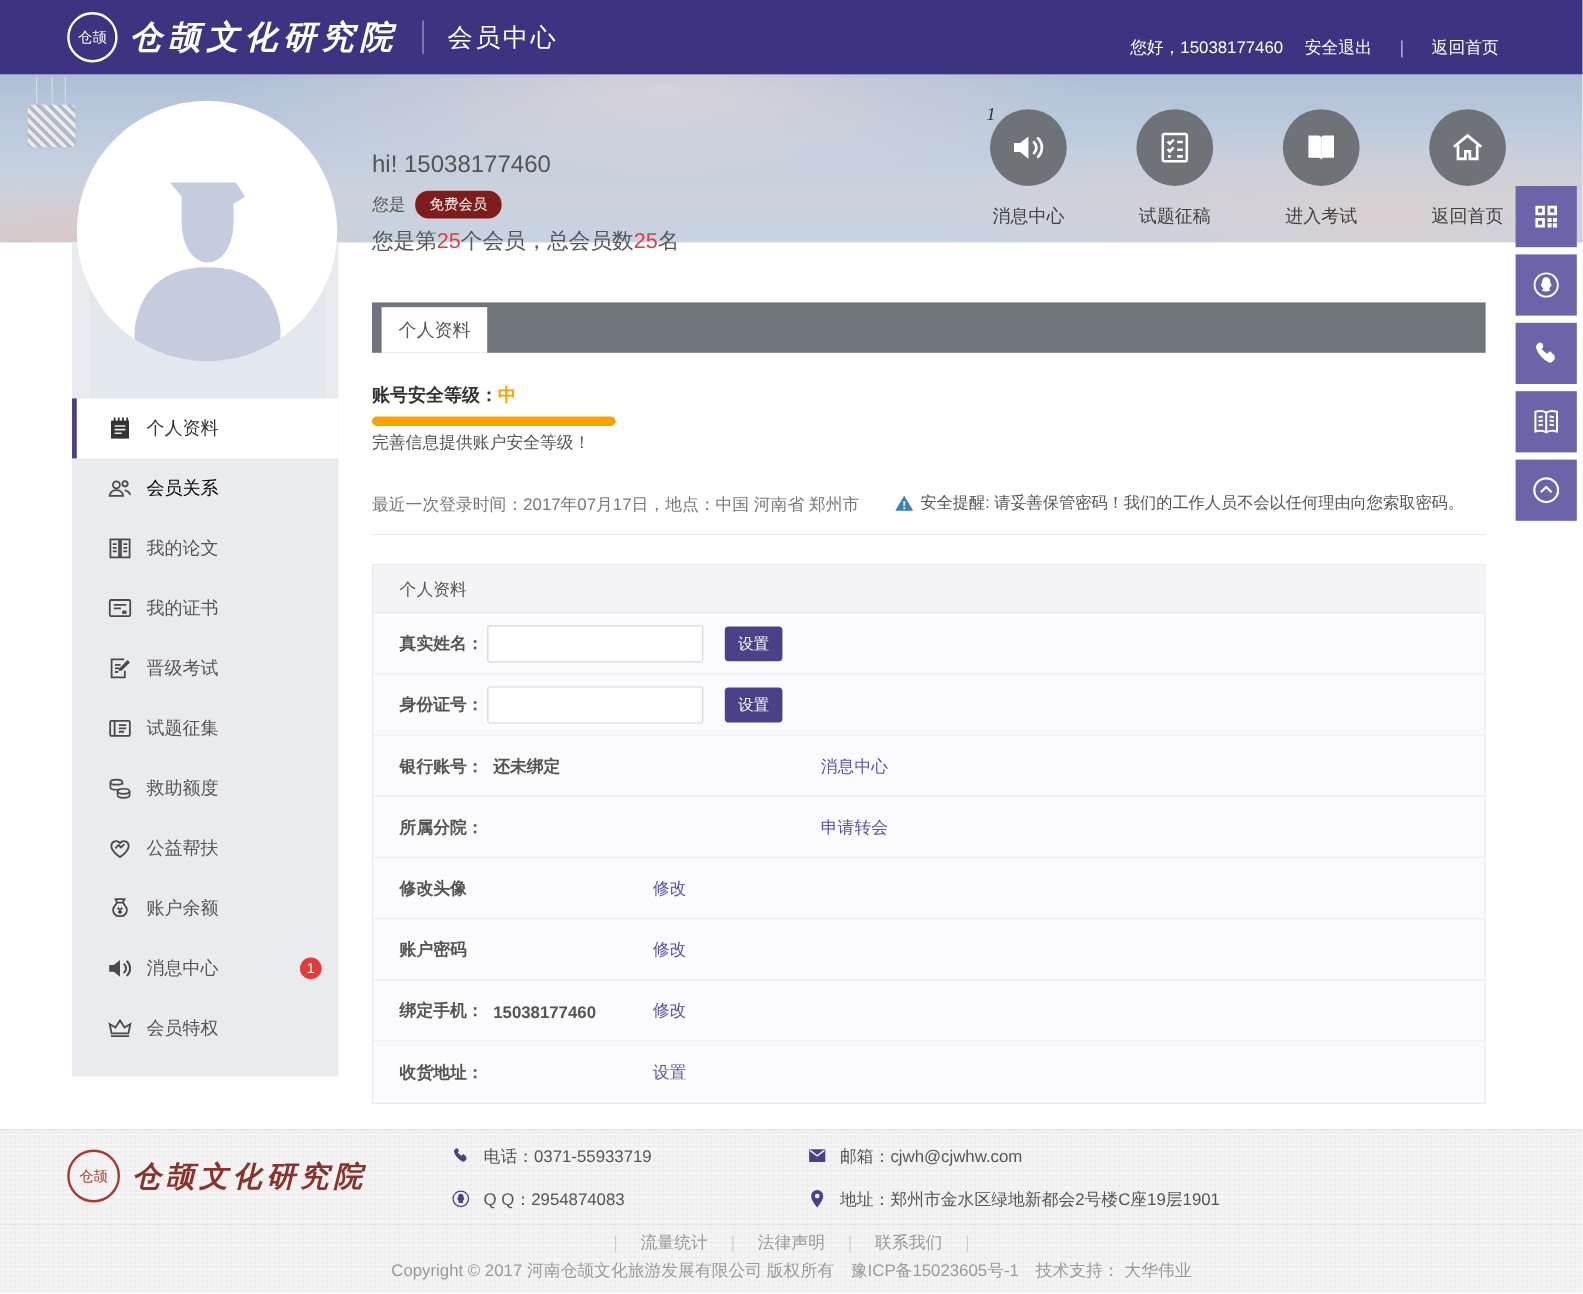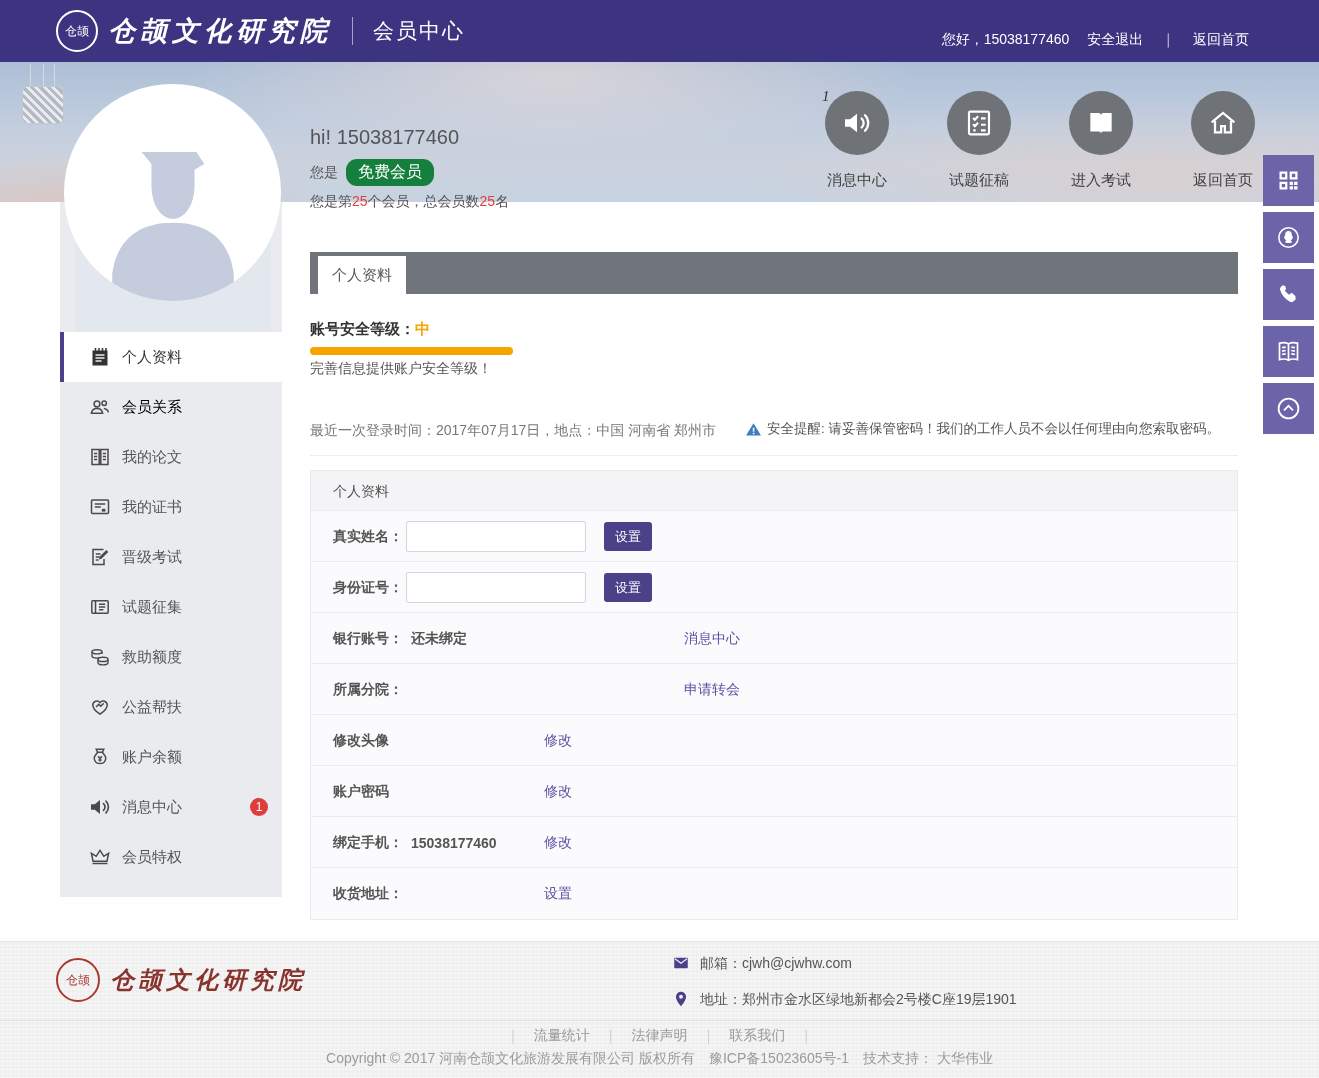--- a/index.html
+++ b/index.html
@@ -38,22 +38,22 @@
   
   .avatar-square { position:absolute; left:75px; top:202px; width:196px; height:130px; background:#e3e7ee; z-index:11; }
   .avatar-circle { position:absolute; left:64px; top:84px; width:217px; height:217px; border-radius:50%;
       background:#ffffff; z-index:12; display:flex; align-items:center; justify-content:center; overflow:hidden; }
   .avatar-circle svg { width:196px; height:196px; margin-top:28px; }
 
   
   .greet { position:absolute; left:310px; top:126px; z-index:7; }
   .greet-hi { font-size:20px; color:#555; }
   .greet-line2 { margin-top:10px; display:flex; align-items:center; gap:8px; font-size:14px; color:#555; }
-  .member-badge { background:#15803d; color:#fff; font-size:16px; padding:3px 12px; border-radius:11px; }
-  .greet-line3 { margin-top:7px; font-size:14px; color:#555; }
+  .member-badge { background:#7f1d1d; color:#fff; font-size:12px; padding:3px 12px; border-radius:11px; }
+  .greet-line3 { margin-top:7px; font-size:18px; color:#555; }
   .red-num { color:#e03c3c; }
 
   
   .quick-actions { position:absolute; left:796px; top:91px; display:flex; z-index:7; }
   .qa-item { width:122px; display:flex; flex-direction:column; align-items:center; cursor:pointer; }
   .qa-circle { width:64px; height:64px; border-radius:50%; background:#6f7377; display:flex; align-items:center; justify-content:center; color:#fff; }
   .qa-circle svg { width:32px; height:32px; }
   .qa-label { margin-top:16px; font-size:15px; color:#3f3f3f; }
   .qa-note { position:absolute; left:822px; top:88px; z-index:8; font-size:15px; color:#333;
       font-style:italic; font-family:"Liberation Serif","DejaVu Serif",serif; }
@@ -79,21 +79,21 @@
 
   
   .main { position:absolute; left:310px; top:202px; width:928px; z-index:6; }
   .tab-strip { position:absolute; left:0; top:50px; width:928px; height:42px; background:#70757c; }
   .tab-active { position:absolute; left:8px; top:4px; width:88px; height:38px; background:#ffffff;
       display:flex; align-items:center; justify-content:center; font-size:15px; color:#555; cursor:pointer; }
   .sec-title { position:absolute; left:0; top:118px; font-size:15px; font-weight:bold; color:#333; }
   .sec-level { color:#f7a300; }
   .sec-bar { position:absolute; left:0; top:145px; width:203px; height:8px; border-radius:4px; background:#f7a300; }
   .sec-note { position:absolute; left:0; top:158px; font-size:14px; color:#555; }
-  .login-row { position:absolute; left:0; top:218px; width:928px; height:36px; border-bottom:1px solid #ececf0; }
+  .login-row { position:absolute; left:0; top:208px; width:928px; height:36px; border-bottom:1px solid #ececf0; }
   .login-info { position:absolute; left:0; top:2px; font-size:14px; color:#777; }
   .alert { position:absolute; left:435px; top:0; display:flex; align-items:center; gap:5px; font-size:13.5px; color:#555; }
   .alert svg { width:17px; height:17px; }
 
   
   .panel { position:absolute; left:0; top:268px; width:928px; background:#fbfbfd; border:1px solid #e9e9ee; }
   .panel-head { height:40px; line-height:40px; padding-left:22px; background:#f4f4f6; border-bottom:1px solid #e9e9ee; font-size:14px; color:#555; }
   .p-row { position:relative; height:51px; border-bottom:1px solid #ebebf0; font-size:14px; color:#555; }
   .p-row:last-child { border-bottom:none; }
   .p-row .row-flow { position:absolute; left:22px; top:0; height:51px; display:flex; align-items:center; gap:8px;font-weight:bold; }
@@ -412,20 +412,36 @@
           </div>
         </div>
     </div>
   </div>
 
   <div class="footer">
     <div class="f-brand">
       <div class="f-seal">仓颉</div>
       <div class="f-brand-name">仓颉文化研究院</div>
     </div>
+    <div class="contact-col col1" id="contact-col1">
+        <div class="c-row">
+          <span class="c-icon"><svg viewBox="0 0 24 24" fill="currentColor">
+              <path d="M7 3.8l2.5 2.5c.4.4.4 1 0 1.4L8.1 9.1c.7 1.6 3.2 4.1 4.8 4.8l1.4-1.4c.4-.4 1-.4 1.4 0l2.5 2.5c.4.4.4 1 0 1.4l-1.7 1.7c-.8.8-2.1.9-3.1.3C9.9 16.5 7.5 14.1 5.6 10.6c-.6-1-.4-2.3.3-3.1L7.6 5.8"></path>
+              <path d="M6.9 3.7l-1.7 1.7c-.9.9-1 2.2-.4 3.2 2 3.5 4.8 6.3 8.3 8.3 1 .6 2.3.5 3.2-.4l1.7-1.7c.4-.4.4-1 0-1.4l-2.5-2.5c-.4-.4-1-.4-1.4 0l-1.3 1.3c-1.6-.7-4.1-3.2-4.8-4.8l1.3-1.3c.4-.4.4-1 0-1.4L6.9 3.7z"></path>
+            </svg></span>
+          <span class="c-text">电话：0371-55933719</span>
+        </div>
+        <div class="c-row">
+          <span class="c-icon"><svg viewBox="0 0 24 24" fill="none" stroke="currentColor" stroke-width="1.4">
+              <circle cx="12" cy="12" r="8.6"></circle>
+              <path d="M12 6.3c-1.9 0-3 1.5-3 3.4 0 .5-.9 1.6-.9 2.6 0 .7.4.9.7.5.1.9.6 1.6 1.2 2.1-.5.2-1 .6-1 1 0 .5.9.9 3 .9s3-.4 3-.9c0-.4-.5-.8-1-1 .6-.5 1.1-1.2 1.2-2.1.3.4.7.2.7-.5 0-1-.9-2.1-.9-2.6 0-1.9-1.1-3.4-3-3.4z" fill="currentColor" stroke="none"></path>
+            </svg></span>
+          <span class="c-text">Q Q：2954874083</span>
+        </div>
+      </div>
     <div class="contact-col col2" id="contact-col2">
         <div class="c-row">
           <span class="c-icon"><svg viewBox="0 0 24 24">
               <rect x="3" y="5" width="18" height="14" rx="1" fill="currentColor"></rect>
               <path d="M4 6.2l8 6 8-6" stroke="#f1f1f2" stroke-width="1.6" fill="none"></path>
             </svg></span>
           <span class="c-text">邮箱：cjwh@cjwhw.com</span>
         </div>
         <div class="c-row">
           <span class="c-icon"><svg viewBox="0 0 24 24">

